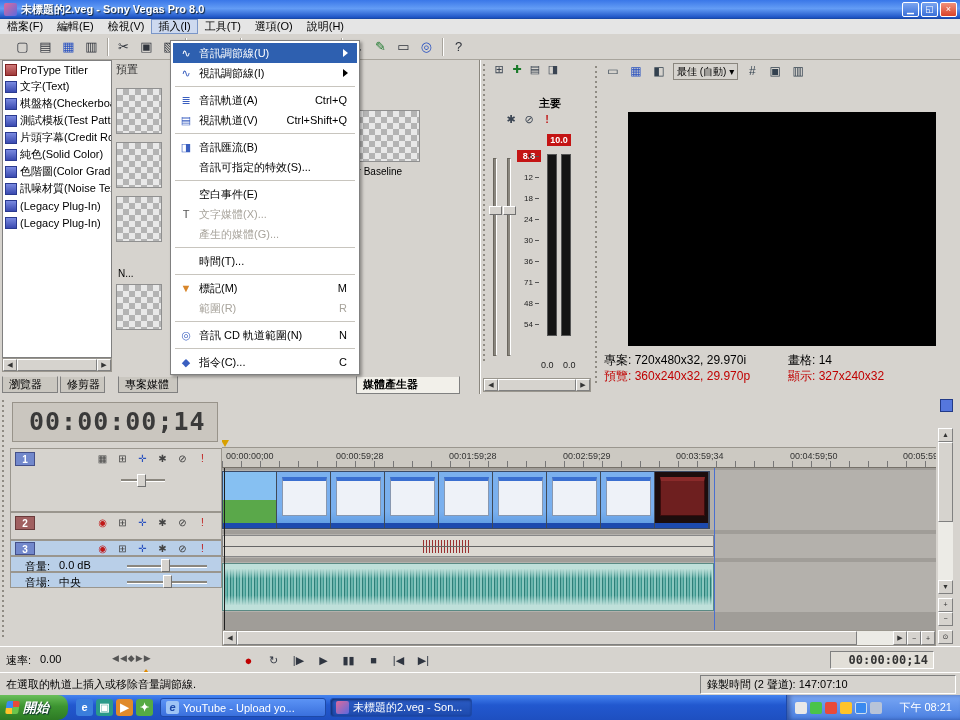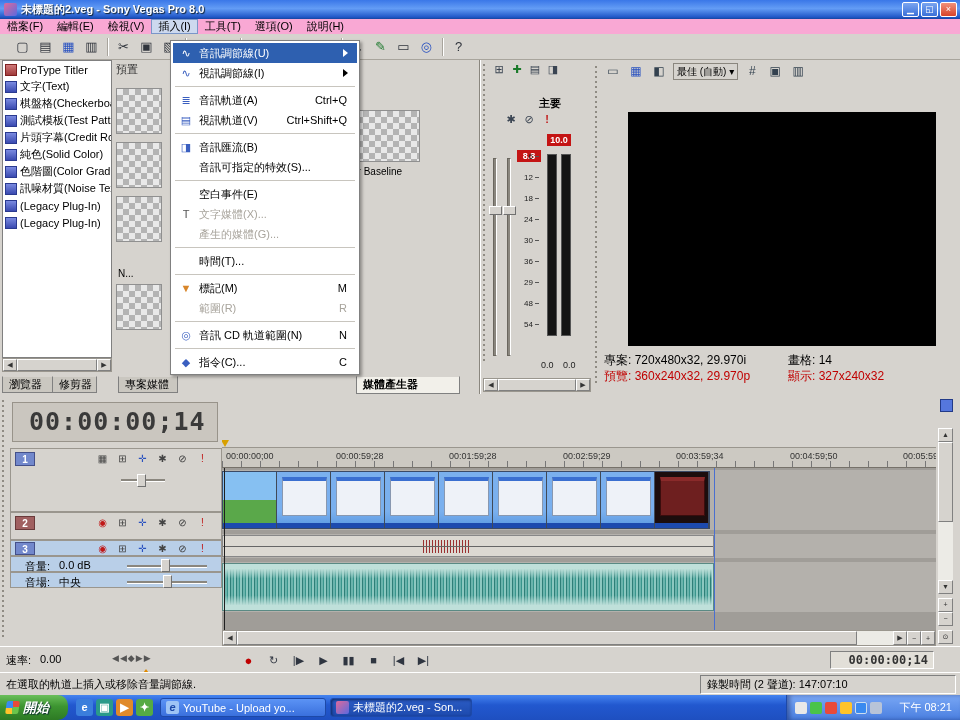--- a/index.html
+++ b/index.html
@@ -9,21 +9,21 @@
   .ab{position:absolute}
   
   #titlebar{left:0;top:0;width:960px;height:19px;display:flex;align-items:center;padding:0 3px;color:#fff;
     background:linear-gradient(180deg,#3a77e8,#639cf5 45%,#2057c8 90%,#16459f)}
   .appicon{width:13px;height:13px;margin:0 4px 0 1px;border-radius:2px;background:linear-gradient(135deg,#e06a9a,#5a6ae0);flex:none}
   #title-text{font-weight:bold;font-size:11px;flex:1;white-space:nowrap;text-shadow:1px 1px 1px #123}
   .winbtn{width:17px;height:15px;margin-left:2px;border:1px solid #fff;border-radius:2px;color:#fff;
     font-size:9px;line-height:12px;text-align:center;background:linear-gradient(#7aa5f0,#3a70d8)}
   .winbtn.close{background:linear-gradient(#f0917a,#d8432a)}
   
-  #menubar{left:0;top:19px;width:960px;height:15px;background:#f9a8d4;display:flex;align-items:center}
+  #menubar{left:0;top:19px;width:960px;height:15px;background:#e5e5e5;display:flex;align-items:center}
   .menu-title{padding:1px 7px;line-height:13px}
   .menu-title.active{background:#cdd9ef;border:1px solid #7a96c8;padding:0 6px}
   #toolbar{left:0;top:34px;width:960px;height:26px;background:#d6d3ce;border-bottom:1px solid #a8a49c;
     display:flex;align-items:center;padding-left:12px;gap:2px}
   .tbtn{width:21px;height:21px;display:flex;align-items:center;justify-content:center;font-size:13px;color:#30343c}
   .tbtn.cblue{color:#2a52c0}.tbtn.cgreen{color:#1f7a2f}
   .tbsep{width:1px;height:18px;background:#a8a49c;box-shadow:1px 0 0 #fff;margin:0 3px}
   .vdots{background-image:repeating-linear-gradient(180deg,#8f8b83 0 2px,transparent 2px 5px);background-size:2px 100%;background-repeat:no-repeat;width:4px}
   
   #preset-pane{left:112px;top:60px;width:368px;height:316px;background:#d6d3ce}
@@ -253,21 +253,21 @@
       </div>
   </div>
   <div class="hscroll ab" style="left:2px;top:358px;width:110px;height:14px">
     <span class="sbtn">◀</span>
     <span class="sthumb" style="flex:1"></span>
     <span class="sbtn">▶</span>
   </div>
 
   <div id="tabs-row" class="ab">
     <span class="tab" style="left:2px;width:56px">瀏覽器</span>
-    <span class="tab" style="left:52px;width:45px">修剪器</span>
+    <span class="tab" style="left:60px;width:45px">修剪器</span>
     <span class="tab" style="left:118px;width:60px">專案媒體</span>
     <span class="tab active" style="left:356px;width:104px">媒體產生器</span>
   </div>
 
   <div id="mixer" class="ab">
     <span class="vdots ab" style="left:2px;top:4px;height:300px"></span>
     <span class="mico" style="left:10px;top:2px">⊞</span>
     <span class="mico" style="left:28px;top:2px;color:#1a7a2a">✚</span>
     <span class="mico" style="left:46px;top:2px">▤</span>
     <span class="mico" style="left:64px;top:2px">◨</span>
@@ -280,21 +280,21 @@
     <span class="fgroove" style="left:12px;top:98px;height:198px"></span>
     <span class="fgroove" style="left:26px;top:98px;height:198px"></span>
     <span class="fhandle" style="left:8px;top:146px"></span>
     <span class="fhandle" style="left:22px;top:146px"></span>
     <span class="mscale" style="left:38px;top:92px">6</span>
     <span class="mscale" style="left:38px;top:113px">12</span>
     <span class="mscale" style="left:38px;top:134px">18</span>
     <span class="mscale" style="left:38px;top:155px">24</span>
     <span class="mscale" style="left:38px;top:176px">30</span>
     <span class="mscale" style="left:38px;top:197px">36</span>
-    <span class="mscale" style="left:38px;top:218px">29</span>
+    <span class="mscale" style="left:38px;top:218px">71</span>
     <span class="mscale" style="left:38px;top:239px">48</span>
     <span class="mscale" style="left:38px;top:260px">54</span>
     <span class="meter" style="left:66px;top:94px;height:182px"></span>
     <span class="meter" style="left:80px;top:94px;height:182px"></span>
     <span class="readout" style="left:60px;top:300px">0.0</span>
     <span class="readout" style="left:82px;top:300px">0.0</span>
     <div class="hscroll ab" style="left:2px;top:318px;width:108px;height:14px">
       <span class="sbtn">◀</span>
       <span class="sthumb" style="flex:1"></span>
       <span class="sbtn">▶</span>

